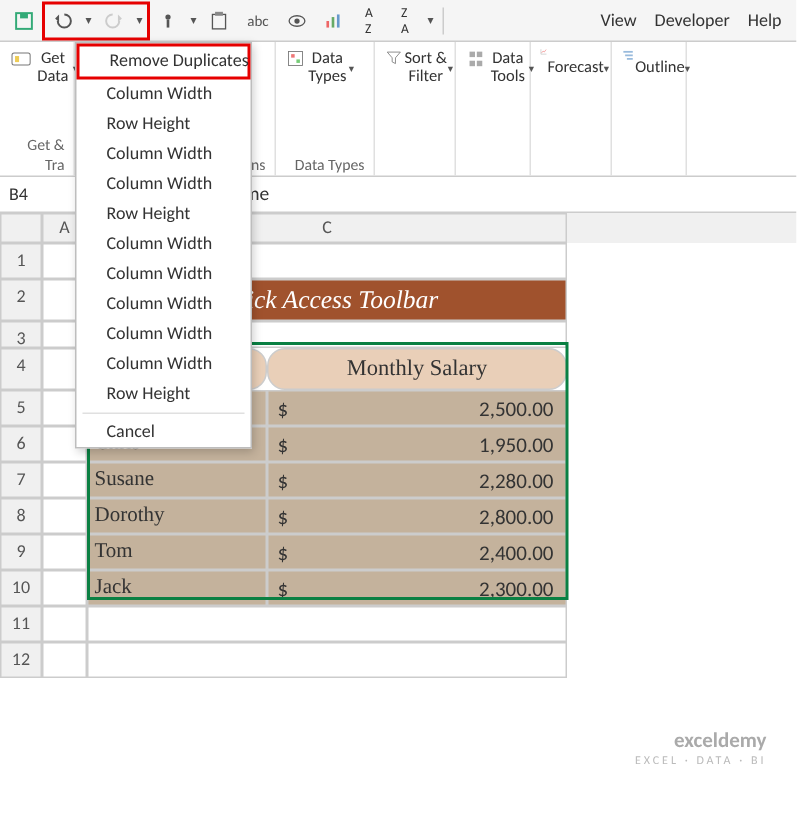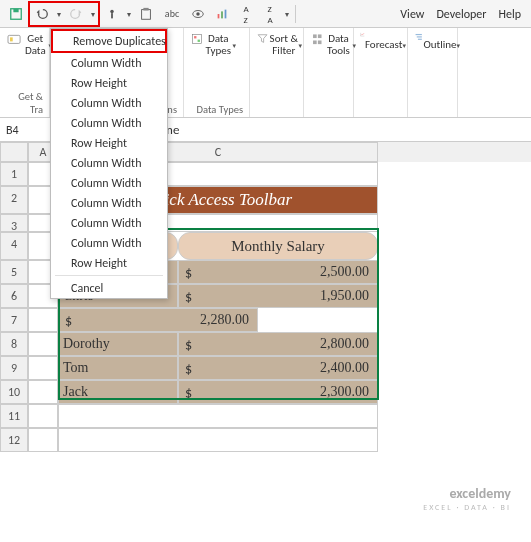--- a/index.html
+++ b/index.html
@@ -45,21 +45,21 @@
   .corner { width:28px; border:1px solid #ccc; background:#f0f0f0;}
   .colh { border:1px solid #ccc; text-align:center; line-height:18px; font-size:12px; color:#555;}
   .colA { width:30px;} .colB { width:120px;}
   .row { display:flex; height:24px;}
   .rowh { width:28px; border:1px solid #ccc; text-align:center; line-height:22px; background:#f0f0f0; color:#555; font-size:12px;}
   .cell { border:1px solid #ccc; padding:0 4px; display:flex; align-items:center; font-size:13px; overflow:hidden;}
   .title-merge { background:#a0522d; color:#fff; font-size:17px; font-style:italic; font-family:Georgia,serif; justify-content:center;}
   .headcell { background:#e9cfb8; font-size:15px; font-family:Georgia,serif; justify-content:center; font-style:normal;border-radius:12px;}
   .datacell { background:#c4b29c; font-family:Georgia,serif; font-size:14px;}
   .sal { justify-content:space-between;}
-  .sal .cur{padding-left:2px;} .sal .num{padding-right:4px;font-family:Liberation Serif, serif;}
+  .sal .cur{padding-left:2px;} .sal .num{padding-right:4px;}
   .sel-outline { position:absolute; border:2px solid #0a8043; pointer-events:none;}
 
   .watermark { position:absolute; right:20px; bottom:30px; text-align:right; color:#aaa; font-size:14px; font-weight:600;}
   .watermark .sub{font-size:8px; letter-spacing:2px; color:#bbb; font-weight:400;}
 
   svg { display:block; }
 </style>
 </head>
 <body>
 
@@ -322,20 +322,21 @@
       <div class="cell colA"></div>
       <div class="cell datacell" style="width:120px">Chris</div>
       <div class="cell datacell sal" style="width:200px">
         <span class="cur">$</span>
         <span class="num">1,950.00</span>
       </div>
     </div>
   <div class="row">
       <div class="rowh">7</div>
       <div class="cell colA"></div>
+      <div class="cell datacell" style="width:120px">Susane</div>
       <div class="cell datacell sal" style="width:200px">
         <span class="cur">$</span>
         <span class="num">2,280.00</span>
       </div>
     </div>
   <div class="row">
       <div class="rowh">8</div>
       <div class="cell colA"></div>
       <div class="cell datacell" style="width:120px">Dorothy</div>
       <div class="cell datacell sal" style="width:200px">

